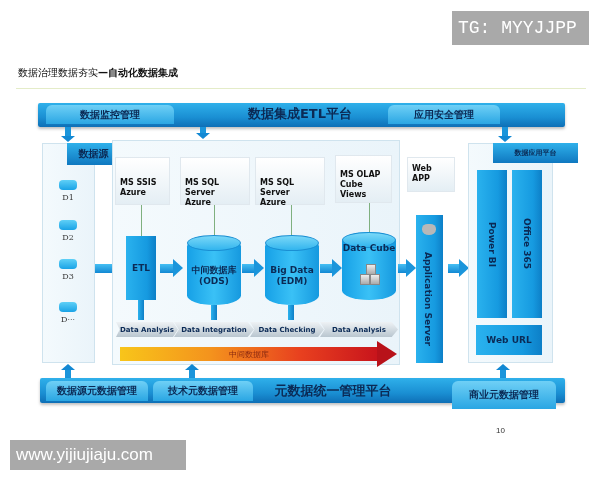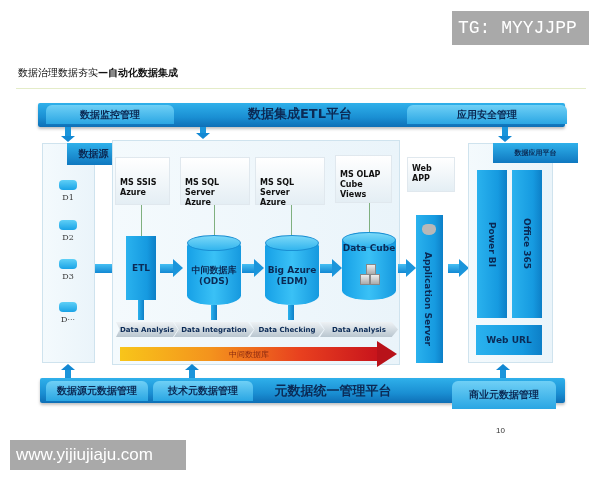--- a/index.html
+++ b/index.html
@@ -40,21 +40,21 @@
 <div class="abs wm" style="left:452px;top:11px;width:137px;height:34px;font-family:Liberation Mono, monospace;">TG: MYYJJPP</div>
 
 <div class="abs title">
   <span>数据治理数据夯实</span><b>—自动化数据集成</b>
 </div>
 <div class="abs title-line"></div>
 
 <div class="abs bar" style="left:38px;top:103px;width:527px;height:24px;"></div>
 <div class="abs bar-tab" style="left:46px;top:105px;width:128px;height:19px;">数据监控管理</div>
 <div class="abs bar-title" style="left:180px;top:105px;width:240px;">数据集成ETL平台</div>
-<div class="abs bar-tab" style="left:407px;top:105px;width:160px;height:19px;">应用安全管理</div>
+<div class="abs bar-tab" style="left:388px;top:105px;width:112px;height:19px;">应用安全管理</div>
 
 <div class="abs stem" style="left:65px;top:127px;height:9px;"></div>
 <div class="abs downar" style="left:61px;top:136px;"></div>
 <div class="abs stem" style="left:200px;top:127px;height:6px;"></div>
 <div class="abs downar" style="left:196px;top:133px;"></div>
 <div class="abs stem" style="left:502px;top:127px;height:9px;"></div>
 <div class="abs downar" style="left:498px;top:136px;"></div>
 
 <div class="abs panel" style="left:42px;top:143px;width:53px;height:220px;"></div>
 <div class="abs phead" style="left:42px;top:143px;width:53px;height:22px;font-size:10px;">数据源</div>
@@ -117,21 +117,21 @@
   <div class="cyl-label">(ODS)</div>
 </div>
 <div class="abs cyl-top" style="left:187px;top:235px;width:54px;height:16px;"></div>
 
 <div class="abs rarrow" style="left:242px;top:259px;">
   <div class="shaft" style="width:12px;"></div>
     <div class="head"></div>
 </div>
 
 <div class="abs cyl" style="left:265px;top:237px;width:54px;height:68px;display:flex;flex-direction:column;justify-content:center;padding-top:10px;">
-  <div class="cyl-label">Big Azure</div>
+  <div class="cyl-label">Big Data</div>
   <div class="cyl-label">(EDM)</div>
 </div>
 <div class="abs cyl-top" style="left:265px;top:235px;width:54px;height:16px;"></div>
 
 <div class="abs rarrow" style="left:320px;top:259px;">
   <div class="shaft" style="width:12px;"></div>
     <div class="head"></div>
 </div>
 
 <div class="abs cyl" style="left:342px;top:232px;width:54px;height:68px;"></div>

